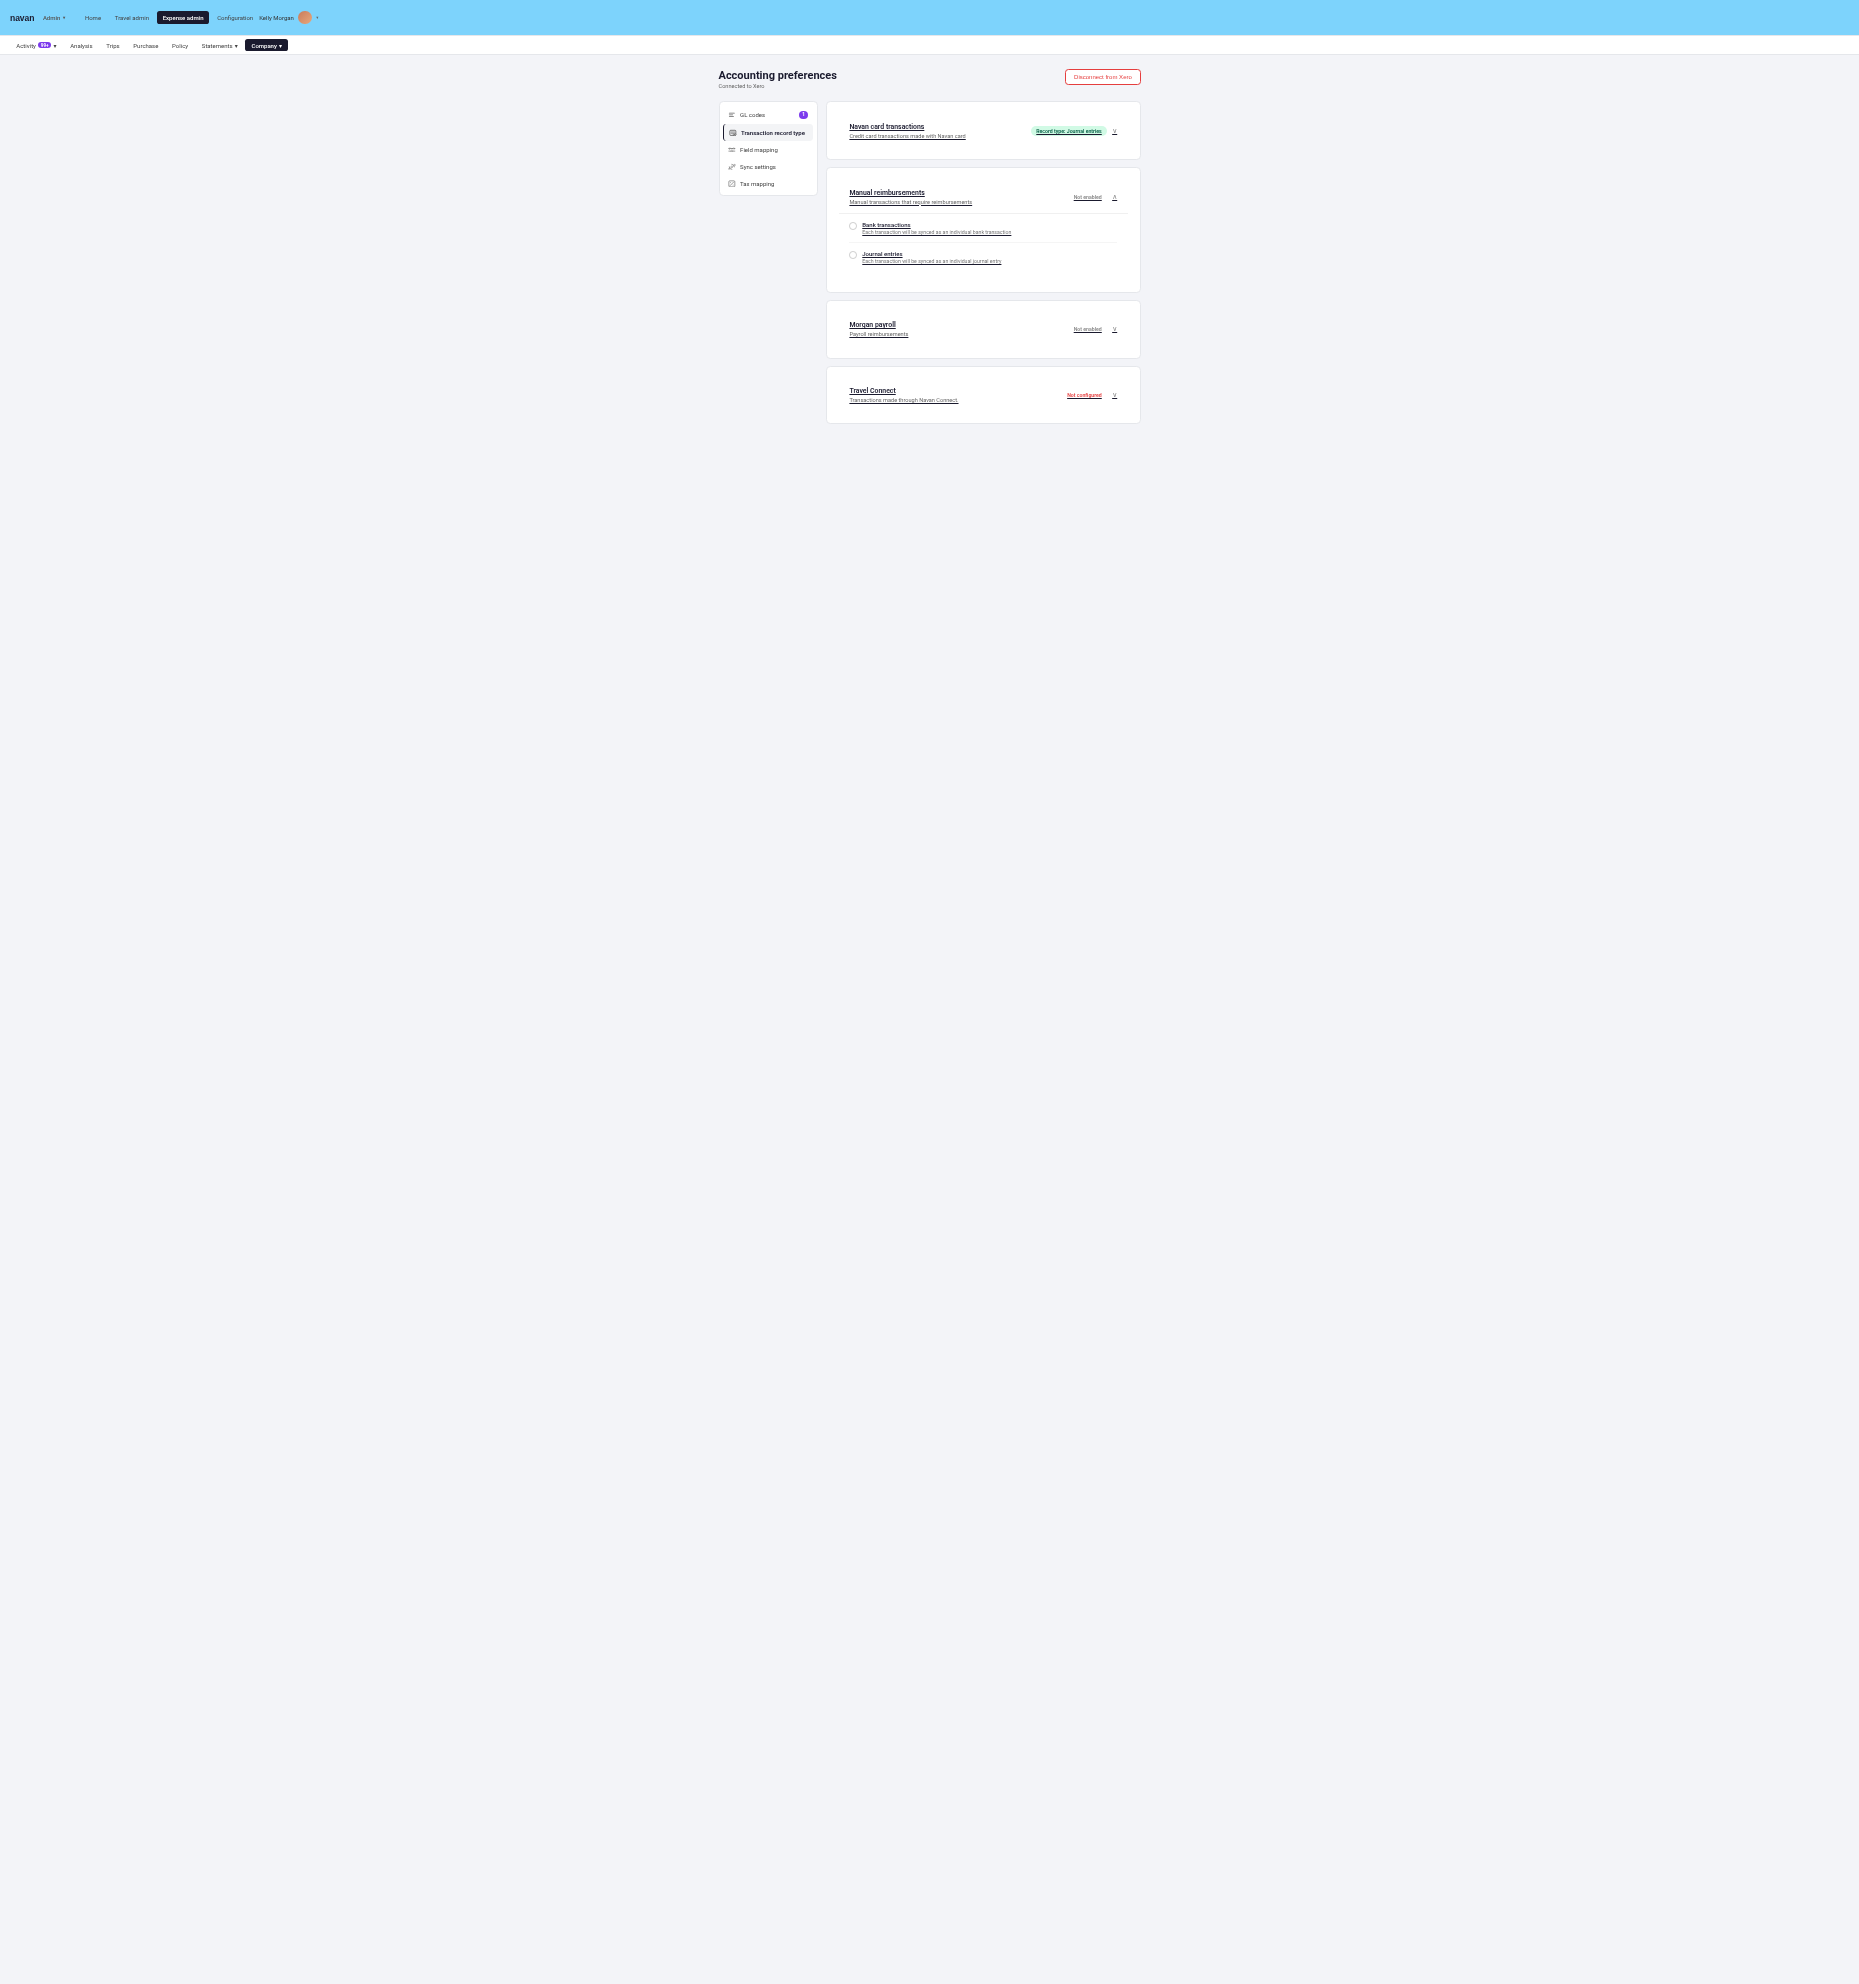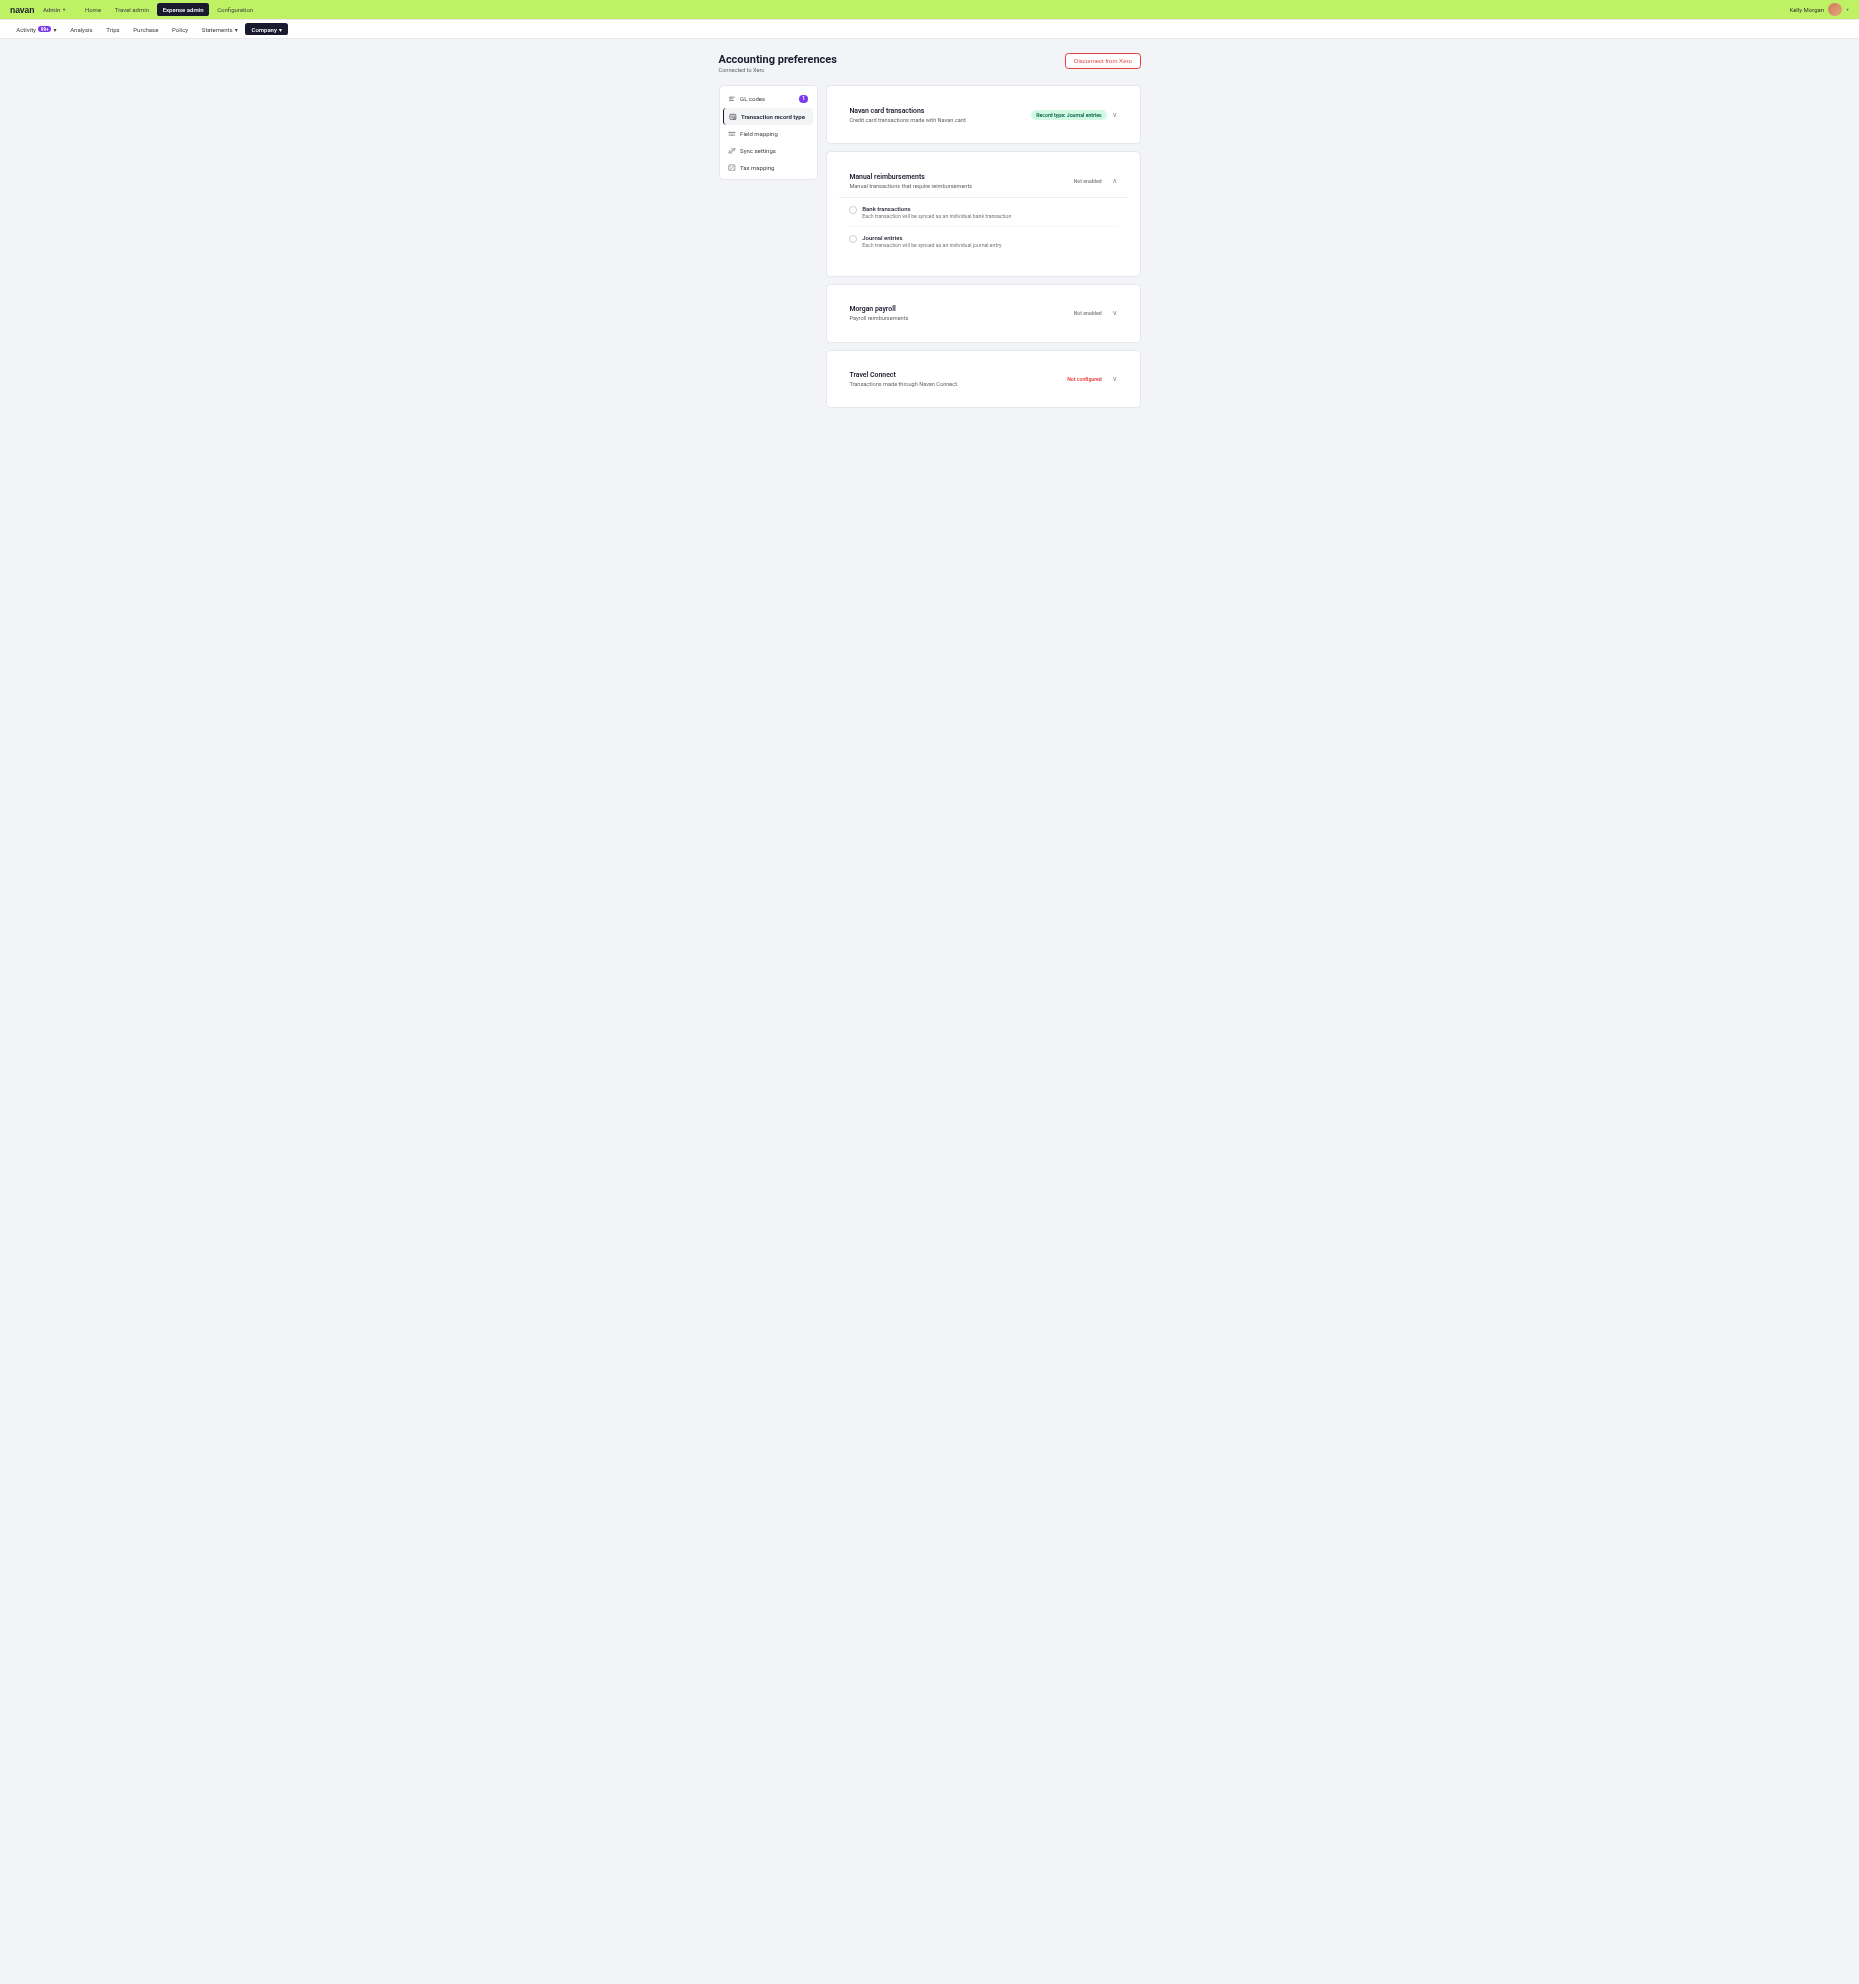--- a/index.html
+++ b/index.html
@@ -1,19 +1,19 @@
 <!DOCTYPE html>
 <html style="font-size:6.9px"><head>
   <meta charset="utf-8">
   <style>
     * { box-sizing: border-box; margin: 0; padding: 0; }
     body { font-family: -apple-system, BlinkMacSystemFont, 'Segoe UI', Roboto, sans-serif; background: #f3f4f8; color: #1a1a2e; font-size: 6px; }
 
     
-    .top-nav { background: #bef264; border-bottom: 0.4px solid #e5e7eb; display: flex; align-items: center; padding: 0 10.3px; height: 20px; justify-content: space-between; }
+    .top-nav { background: #7dd3fc; border-bottom: 0.4px solid #e5e7eb; display: flex; align-items: center; padding: 0 10.3px; height: 36px; }
     .top-nav-left { display: flex; align-items: center; gap: 13.8px; }
     .logo { display: flex; align-items: center; gap: 2.6px; font-weight: 700; font-size: 6.9px; }
     .logo-navan { font-size: 8.6px; font-weight: 800; letter-spacing: -0.2px; }
     .logo-admin { font-size: 6px; font-weight: 500; color: #555; }
     .logo-caret { color: #555; font-size: 4.3px; }
     .nav-links { display: flex; align-items: center; gap: 1.7px; }
     .nav-link { padding: 2.6px 6px; border-radius: 2.6px; cursor: pointer; color: #444; font-size: 6px; text-decoration: none; }
     .nav-link.active { background: #1a1a2e; color: #fff; font-weight: 500; }
     .top-nav-right { display: flex; align-items: center; gap: 4.3px; }
     .user-name { font-size: 6px; color: #333; }
@@ -40,21 +40,21 @@
     .sidebar { width: 99px; flex-shrink: 0; background: #fff; border-radius: 4.3px; border: 0.4px solid #e5e7eb; padding: 3.4px; height: fit-content; }
     .sidebar-item { display: flex; align-items: center; gap: 4.3px; padding: 4.7px 5.2px; border-radius: 3.4px; cursor: pointer; color: #444; font-size: 6px; position: relative; }
     .sidebar-item.active { background: #f3f4f6; font-weight: 600; color: #1a1a2e; border-left: 1.3px solid #1a1a2e; }
     .sidebar-item .icon { width: 7.7px; height: 7.7px; display: flex; align-items: center; justify-content: center; flex-shrink: 0; }
     .sidebar-item .badge-num { background: #7c3aed; color: #fff; border-radius: 50%; width: 8.6px; height: 8.6px; font-size: 4.7px; font-weight: 700; display: flex; align-items: center; justify-content: center; margin-left: auto; }
 
     
     .content-area { flex: 1; display: flex; flex-direction: column; gap: 6.9px; }
 
     
-    .card { background: #fff; border-radius: 4.3px; border: 0.4px solid #e5e7eb; padding: 12px; overflow: hidden; }
+    .card { background: #fff; border-radius: 4.3px; border: 0.4px solid #e5e7eb; padding: 12px; overflow: hidden; text-decoration: underline; }
     .card-header { display: flex; align-items: center; justify-content: space-between; padding: 8.6px 10.3px; cursor: pointer; }
     .card-header-left { display: flex; flex-direction: column; gap: 1.7px; }
     .card-title { font-size: 6.9px; font-weight: 600; color: #1a1a2e; }
     .card-subtitle { font-size: 5.6px; color: #666; }
     .card-header-right { display: flex; align-items: center; gap: 5.2px; }
     .status-badge { padding: 1.7px 5.2px; border-radius: 8.6px; font-size: 5.2px; font-weight: 600; }
     .status-badge.journal { background: #d1fae5; color: #065f46; }
     .status-badge.not-enabled { background: transparent; color: #888; }
     .status-badge.not-configured { background: transparent; color: #e53e3e; }
     .chevron { font-size: 6.9px; color: #888; }

